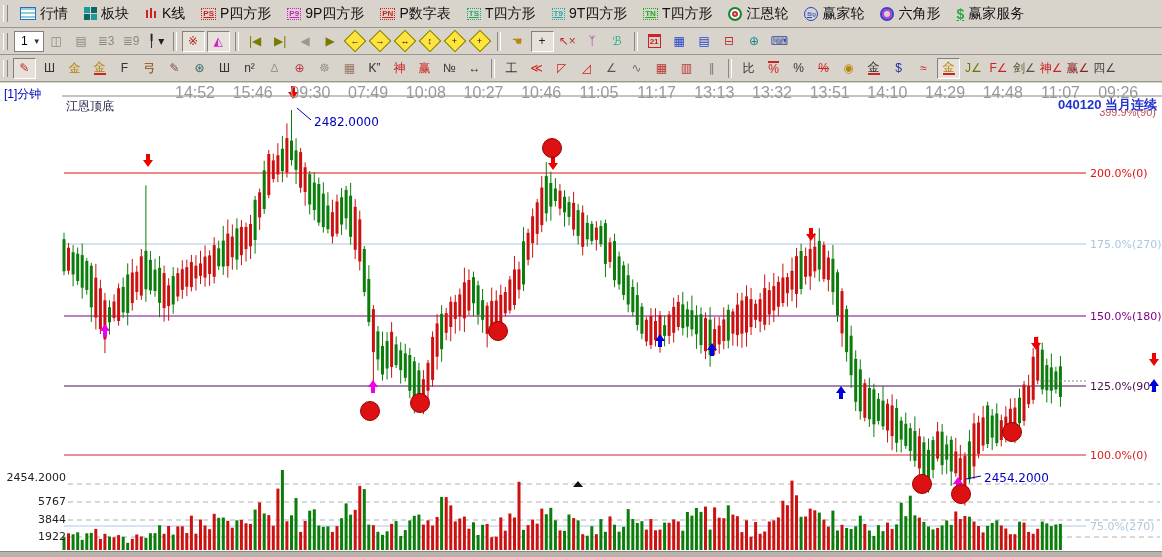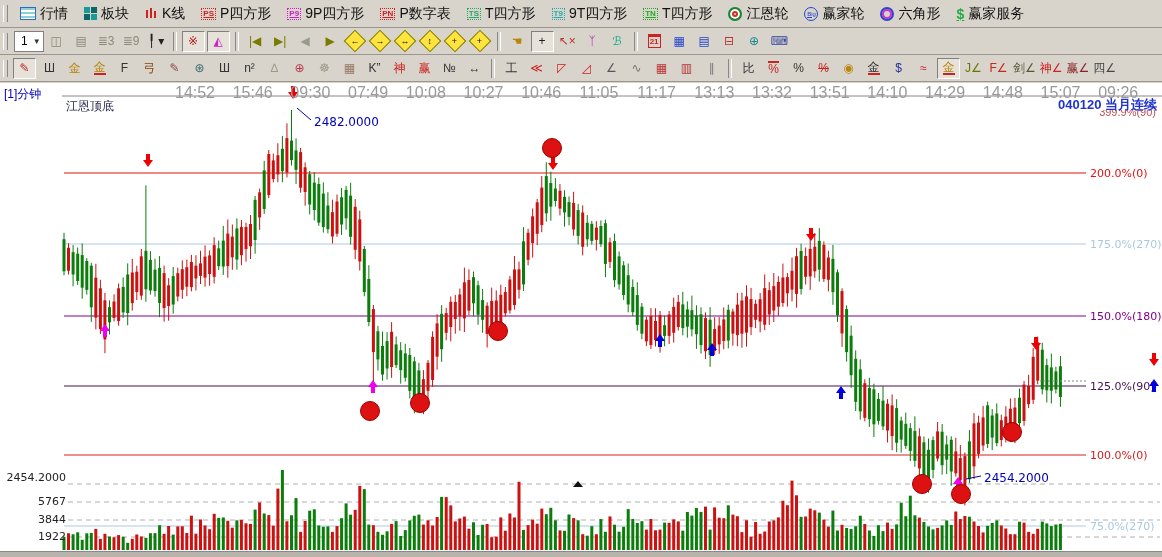--- a/index.html
+++ b/index.html
@@ -1068,21 +1068,21 @@
         <span style="left:483.5px">10:27</span>
         <span style="left:541.2px">10:46</span>
         <span style="left:598.9000000000001px">11:05</span>
         <span style="left:656.6px">11:17</span>
         <span style="left:714.3000000000001px">13:13</span>
         <span style="left:772px">13:32</span>
         <span style="left:829.7px">13:51</span>
         <span style="left:887.4000000000001px">14:10</span>
         <span style="left:945.1px">14:29</span>
         <span style="left:1002.8000000000001px">14:48</span>
-        <span style="left:1060.5px">15:07</span>
+        <span style="left:1060.5px">11:07</span>
         <span style="left:1118.2px">09:26</span>
       </div>
     <div class="lbl lbl-period">[1]分钟</div>
     <div class="lbl lbl-indicator">江恩顶底</div>
     <div class="lbl lbl-symbol">040120 当月连续</div>
     <div class="lbl lbl-clipped">
         <span>399.9%(90)</span>
       </div>
   </div>
 

